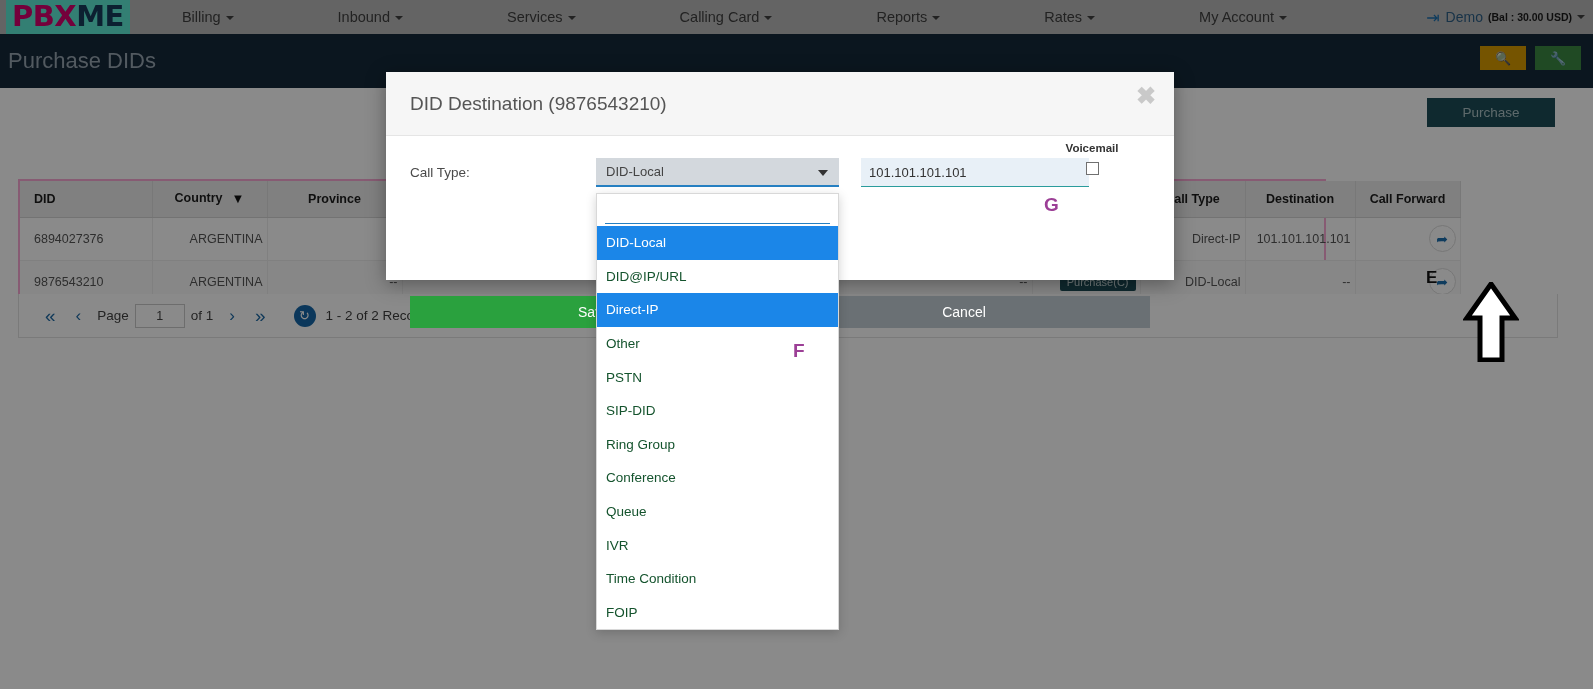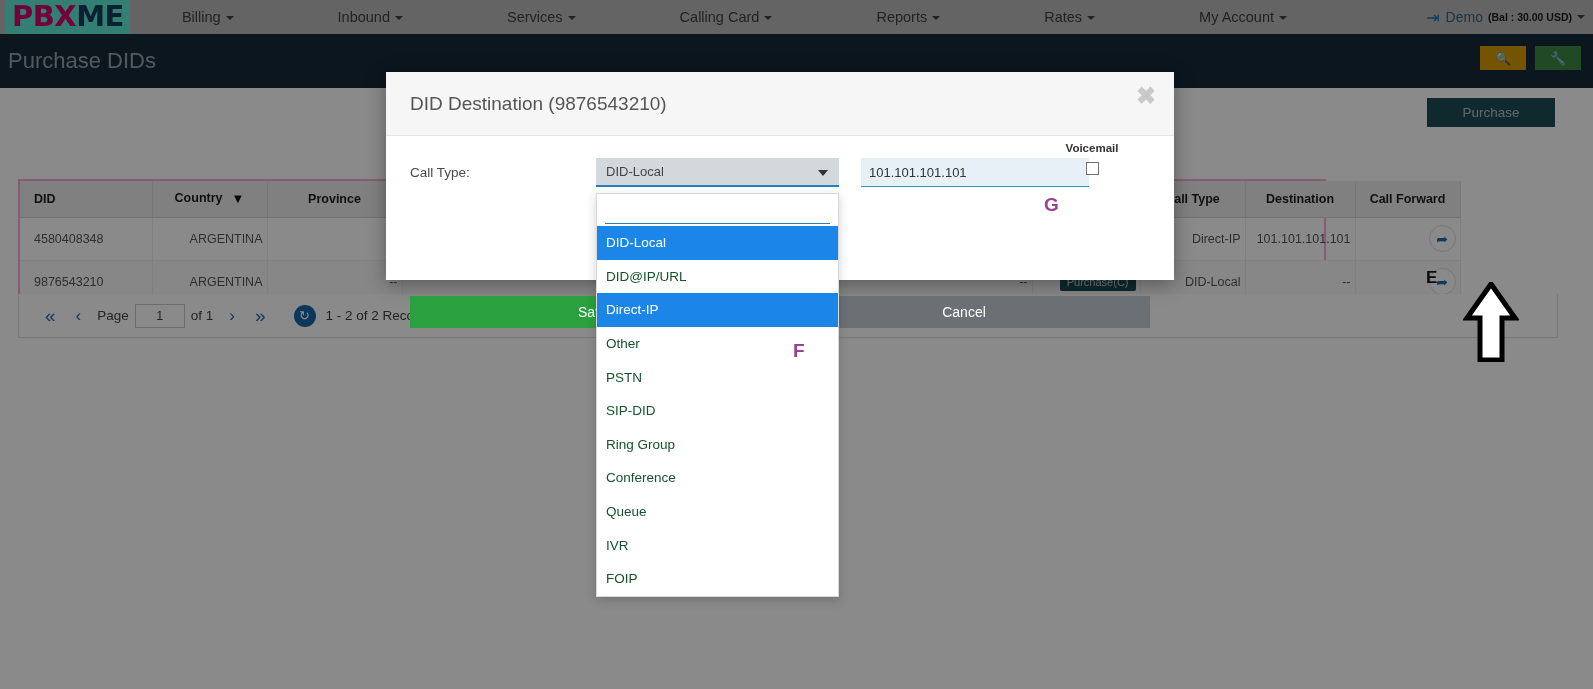--- a/index.html
+++ b/index.html
@@ -271,21 +271,21 @@
               <th>City</th>
               <th>Rate</th>
               <th>Purchased?</th>
               <th>Call Type</th>
               <th>Destination</th>
               <th>Call Forward</th>
             </tr>
           </thead>
           <tbody>
             <tr>
-              <td class="left">4580408348</td>
+              <td class="left">6894027376</td>
               <td>ARGENTINA</td>
               <td>--</td>
               <td>--</td>
               <td>--</td>
               <td><span class="badge">Purchase(C)</span></td>
               <td>Direct-IP</td>
               <td>101.101.101.101</td>
               <td><span class="cf-icon">➦</span></td>
             </tr>
             <tr class="alt">
@@ -355,20 +355,21 @@
       <div class="dd-item hl">DID-Local</div>
       <div class="dd-item">DID@IP/URL</div>
       <div class="dd-item hl">Direct-IP</div>
       <div class="dd-item">Other</div>
       <div class="dd-item">PSTN</div>
       <div class="dd-item">SIP-DID</div>
       <div class="dd-item">Ring Group</div>
       <div class="dd-item">Conference</div>
       <div class="dd-item">Queue</div>
       <div class="dd-item">IVR</div>
+      <div class="dd-item">Time Condition</div>
       <div class="dd-item">FOIP</div>
     </div>
   </div>
 
   <span class="anno anno-e">E</span>
   <span class="anno anno-f">F</span>
   <span class="anno anno-g">G</span>
 
   <svg class="arrow-up" width="56" height="80" viewBox="0 0 56 80">
     <path d="M28 2 L52 36 L39 36 L39 78 L17 78 L17 36 L4 36 Z" fill="#ffffff" stroke="#000000" stroke-width="5" stroke-linejoin="miter"></path>

